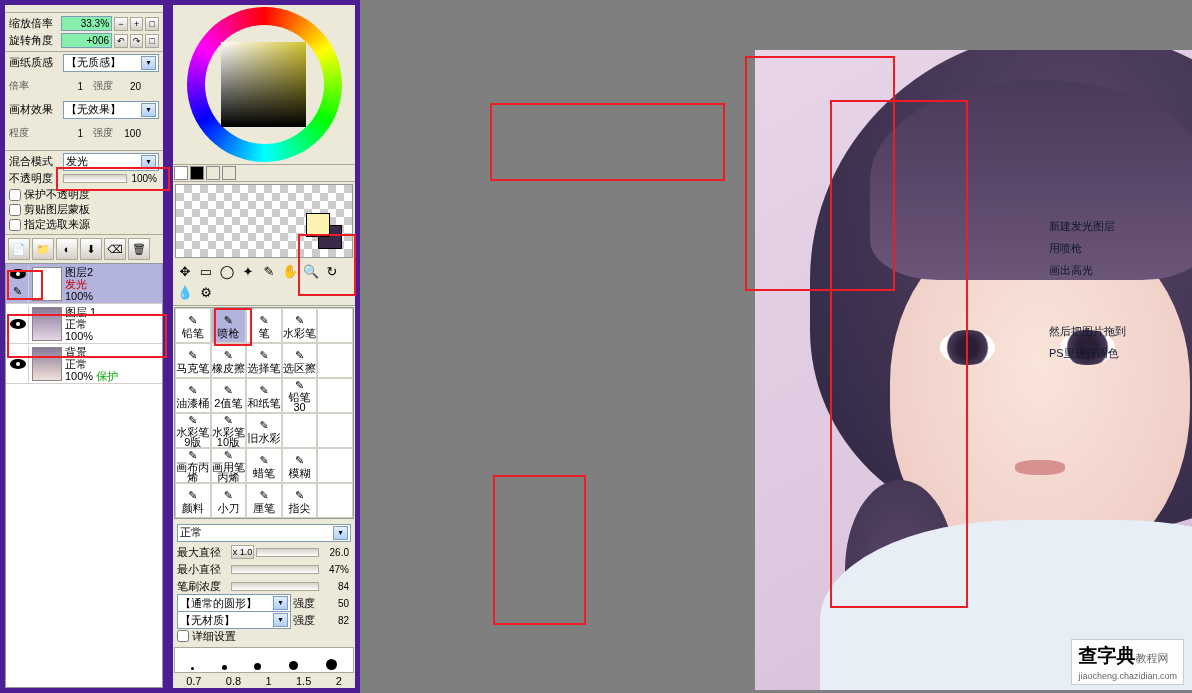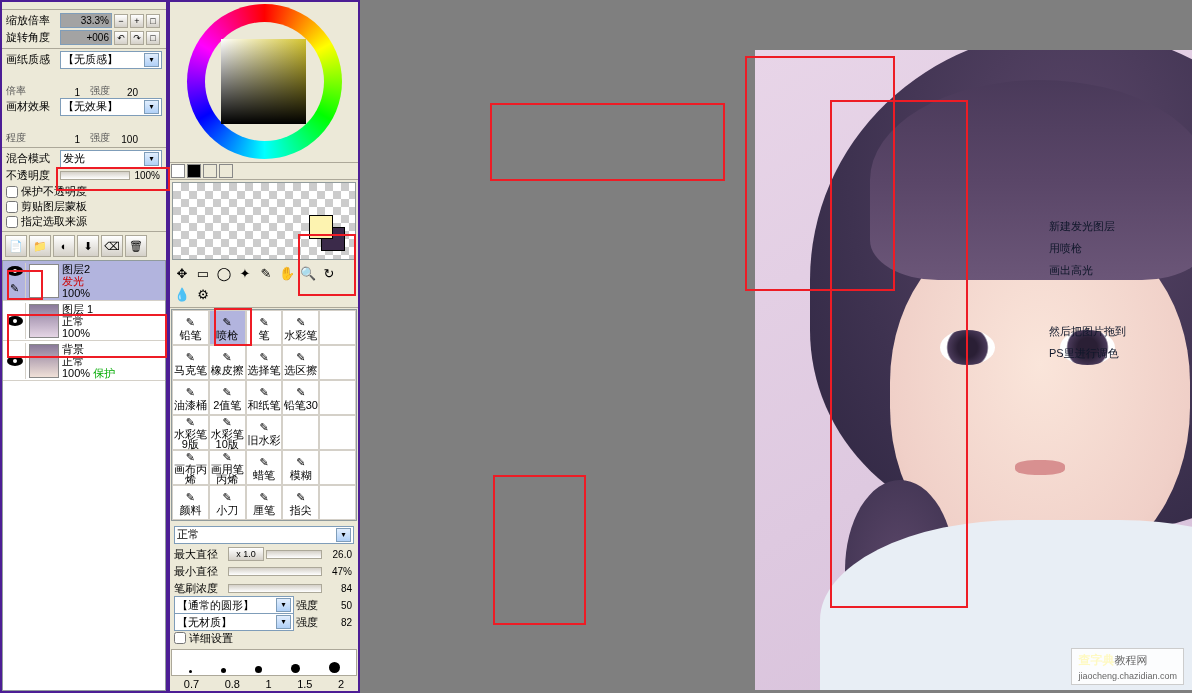--- a/index.html
+++ b/index.html
@@ -1,29 +1,29 @@
 <!DOCTYPE html>
 <html><head>
 <meta charset="utf-8">
 <style>
 *{box-sizing:border-box;margin:0;padding:0;font-family:"Microsoft YaHei","SimSun",sans-serif;font-size:11px;user-select:none}
 body{background:#808080;width:1192px;height:693px;overflow:hidden;position:relative}
-.panel{background:#ece9d8;border:2px solid #4c1d95}
+.panel{background:#ece9d8;border:5px solid #4c1d95}
 .left-col{position:absolute;left:0;top:0;width:168px;height:693px;display:flex;flex-direction:column}
 .mid-col{position:absolute;left:168px;top:0;width:192px;height:693px;display:flex;flex-direction:column}
 .canvas-area{position:absolute;left:360px;top:0;width:832px;height:693px;background:#7f7f7f}
 .thumb-row{height:8px;background:#ece9d8;border-bottom:1px solid #aca899}
 .prop-block{background:#ece9d8;padding:2px 4px;border-bottom:1px solid #aca899}
 .prop-row{display:flex;align-items:center;height:17px;gap:2px}
 .prop-row label{width:52px;color:#000}
-.num-box{background:#a3a3a3;border:1px solid #7f9db9;width:52px;height:15px;text-align:right;padding-right:2px;font-size:10px;line-height:13px}
+.num-box{background:#86efac;border:1px solid #7f9db9;width:52px;height:15px;text-align:right;padding-right:2px;font-size:10px;line-height:13px}
 .mini-btn{width:14px;height:14px;background:linear-gradient(#fff,#d4d0c8);border:1px solid #aca899;display:inline-flex;align-items:center;justify-content:center;font-size:9px}
 .dropdown{flex:1;height:18px;background:#fff;border:1px solid #7f9db9;display:flex;align-items:center;padding:0 2px;position:relative}
 .dropdown::after{content:"▾";position:absolute;right:2px;background:linear-gradient(#e2eefd,#b0d0f7);width:13px;text-align:center;border:1px solid #7f9db9;font-size:8px;line-height:12px}
-.slider-row{display:flex;align-items:flex-end;height:30px}
+.slider-row{display:flex;align-items:center;height:30px}
 .slider-row label{width:46px;font-size:10px;color:#555}
 .slider-track{flex:1;height:9px;background:linear-gradient(#d4d0c8,#fff);border:1px solid #aca899;position:relative}
 .slider-val{width:30px;text-align:right;font-size:10px;padding-right:2px}
 .cb-row{display:flex;align-items:center;height:15px;gap:3px}
 .cb-row input{width:12px;height:12px}
 .tool-icons{display:flex;gap:2px;padding:3px;flex-wrap:wrap}
 .tool-icon{width:22px;height:22px;background:linear-gradient(#fff,#d4d0c8);border:1px solid #aca899;display:flex;align-items:center;justify-content:center}
 .layer-list{flex:1;background:#fff;border:1px solid #919b9c;overflow:auto}
 .layer-item{display:flex;height:40px;border-bottom:1px solid #d4d0c8;align-items:center;padding:1px}
 .layer-item.sel{background:#b2b4de}
@@ -58,21 +58,21 @@
 .canvas-img{position:absolute;left:395px;top:50px;width:630px;height:640px;background:linear-gradient(150deg,#e8d5e8 0%,#d4bdd8 100%);overflow:hidden}
 .hair{position:absolute;width:520px;height:500px;left:55px;top:-20px;background:radial-gradient(ellipse at 50% 30%,#5a4668 0%,#3e3250 60%,#2d2540 100%);border-radius:50% 50% 40% 40%}
 .face{position:absolute;width:300px;height:360px;left:135px;top:170px;background:radial-gradient(ellipse at 50% 40%,#fae5da 0%,#f0d0c8 70%,#e5c0b8 100%);border-radius:45% 45% 48% 48%}
 .bangs{position:absolute;width:340px;height:200px;left:115px;top:30px;background:linear-gradient(180deg,#4a3a5a 0%,#5a4668 50%,#6b5678 100%);border-radius:50% 50% 20% 20%}
 .eye-l,.eye-r{position:absolute;width:55px;height:35px;background:radial-gradient(circle,#2a1f35 30%,#4a3a5a 60%,#fff 65%);border-radius:50%;top:280px}
 .eye-l{left:185px}.eye-r{left:305px}
 .mouth{position:absolute;width:50px;height:15px;left:260px;top:410px;background:#d89090;border-radius:40%}
 .shirt{position:absolute;width:500px;height:250px;left:65px;top:470px;background:#e8eef5;border-radius:40% 40% 0 0}
 .curl{position:absolute;width:110px;height:180px;left:90px;top:430px;background:radial-gradient(ellipse,#5a4668,#3e3250);border-radius:50%}
 .watermark{position:absolute;right:8px;bottom:8px;background:rgba(255,255,255,0.85);padding:3px 6px;font-size:11px;color:#666;border:1px solid #ccc}
-.watermark b{font-size:12px;color:#fef9c3}
+.watermark b{font-size:19px;color:#000000}
 .dot-row{display:flex;justify-content:space-around;padding:2px;border:1px solid #aca899;margin:1px;height:28px;align-items:flex-end;background:#fff}
 .dot-row .d{background:#000;border-radius:50%}
 .num-row{display:flex;justify-content:space-around;font-size:9px;padding:1px}
 </style>
 </head>
 <body>
 
 <div class="left-col panel">
   <div class="thumb-row"></div>
   <div class="prop-block">
@@ -338,21 +338,21 @@
         <div class="brush-ic"></div>
         <div></div>
       </div>
     </div>
   <div class="brush-opts">
     <div class="dropdown" style="margin:2px 0">
         <span>正常</span>
       </div>
     <div class="prop-row">
         <label>最大直径</label>
-        <span class="mini-btn" style="width:36px">x 1.0</span>
+        <span class="mini-btn" style="width:23px">x 1.0</span>
         <div class="slider-track"></div>
         <span class="slider-val">26.0</span>
       </div>
     <div class="prop-row">
         <label>最小直径</label>
         <div class="slider-track"></div>
         <span class="slider-val">47%</span>
       </div>
     <div class="prop-row">
         <label>笔刷浓度</label>

